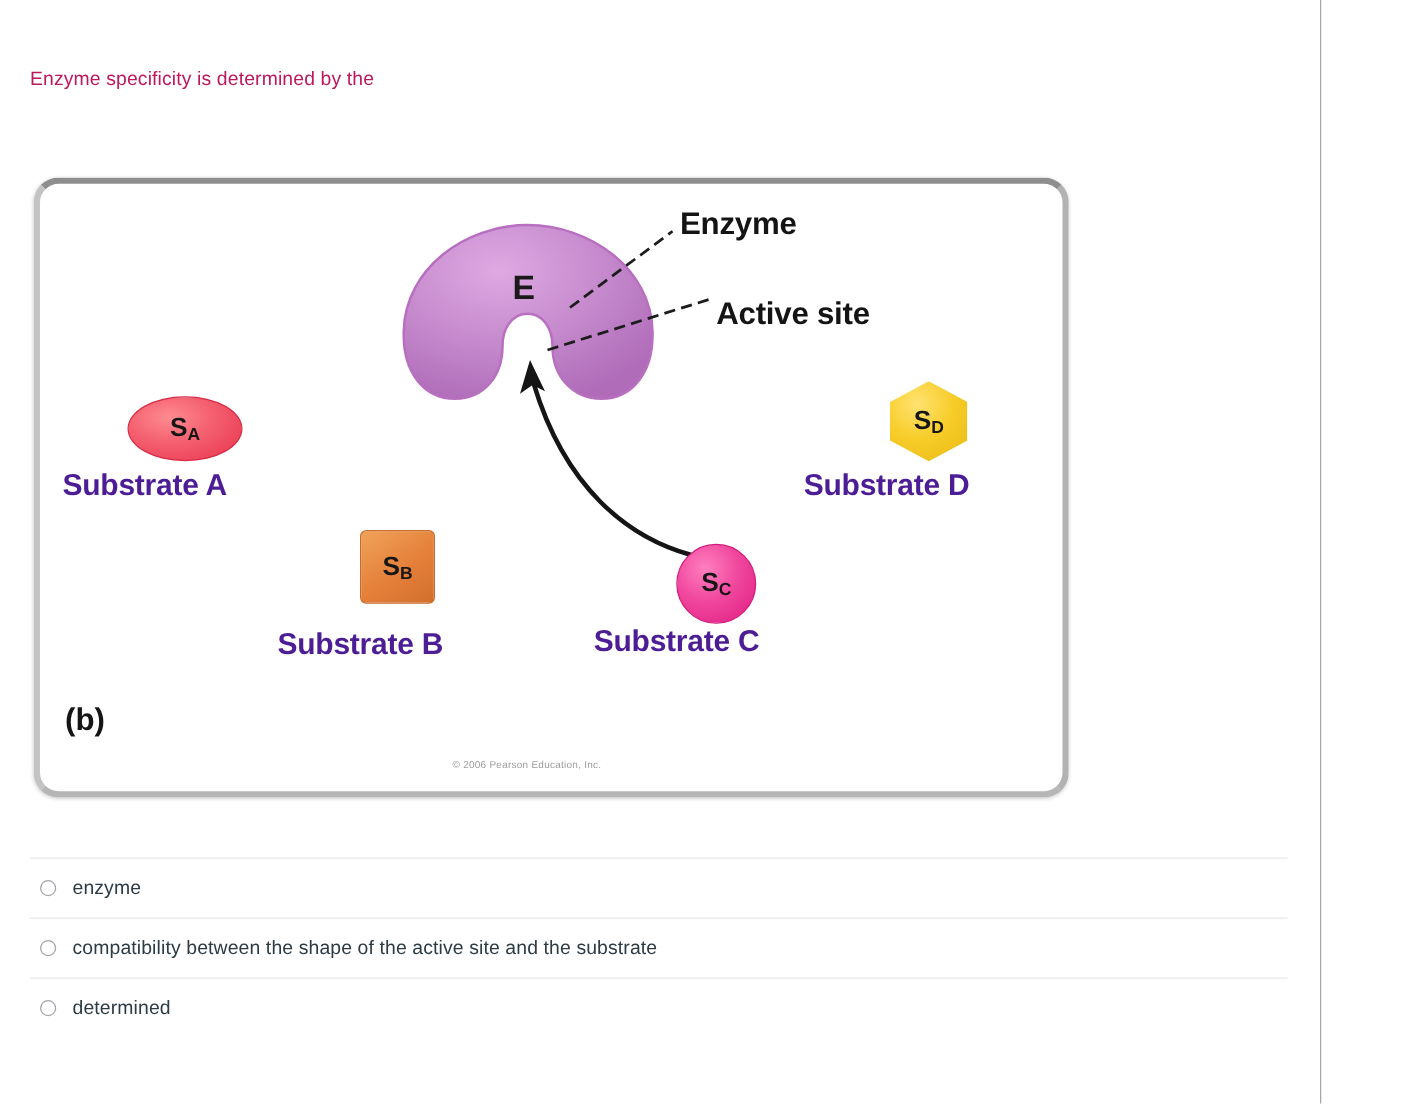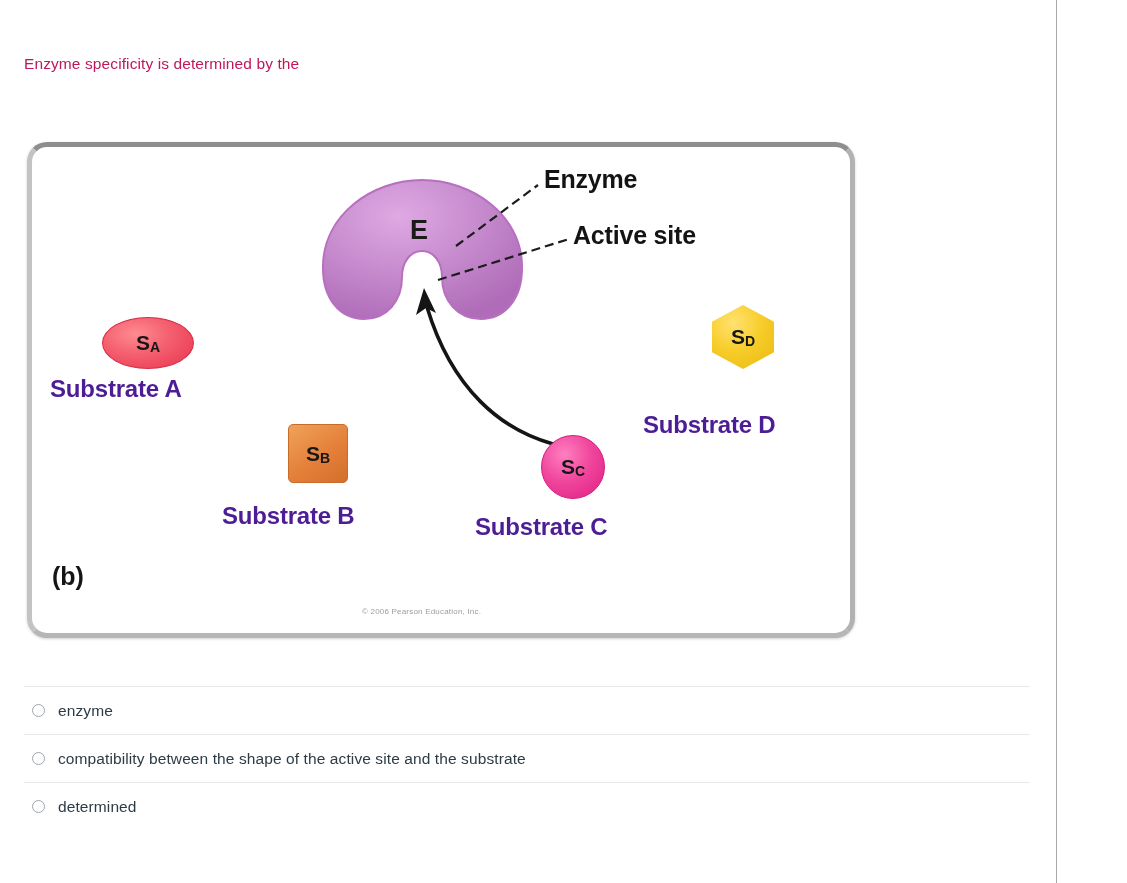--- a/index.html
+++ b/index.html
@@ -82,21 +82,21 @@
   .callout-label {
     position: absolute;
     font-size: 25px;
     font-weight: bold;
     color: #141414;
     white-space: nowrap;
     font-family: "Liberation Sans", sans-serif;
     letter-spacing: -0.2px;
   }
   #label-enzyme { left: 512px; top: 18px; }
-  #label-active-site { left: 541px; top: 74px; }
+  #label-active-site { left: 541px; top: 90px; }
 
   
   .substrate-glyph {
     position: absolute;
     display: flex;
     align-items: center;
     justify-content: center;
     font-size: 21px;
     font-weight: bold;
     color: #161616;
@@ -140,30 +140,30 @@
   #substrate-b-caption { left: 190px; top: 355px; text-align: center; }
 
   
   #substrate-c-glyph {
     left: 509px; top: 288px;
     width: 62px; height: 62px;
     border-radius: 50%;
     background: radial-gradient(circle at 36% 30%, #ff7fc0 0%, #f0479d 45%, #e01d82 100%);
     border: 1px solid #d41b7c;
   }
-  #substrate-c-caption { left: 443px; top: 366px; }
+  #substrate-c-caption { left: 443px; top: 353px; }
 
   
   #substrate-d-glyph {
     left: 680px; top: 158px;
     width: 62px; height: 64px;
     background: radial-gradient(circle at 35% 28%, #ffe270 0%, #f7cc28 48%, #e8b812 100%);
     clip-path: polygon(50% 0%, 100% 26%, 100% 74%, 50% 100%, 0% 74%, 0% 26%);
   }
-  #substrate-d-caption { left: 611px; top: 228px; margin-top: 36px; }
+  #substrate-d-caption { left: 611px; top: 228px; }
 
   
   #panel-letter {
     position: absolute;
     left: 20px;
     top: 415px;
     font-size: 25px;
     font-weight: bold;
     color: #151515;
     font-family: "Liberation Sans", sans-serif;

